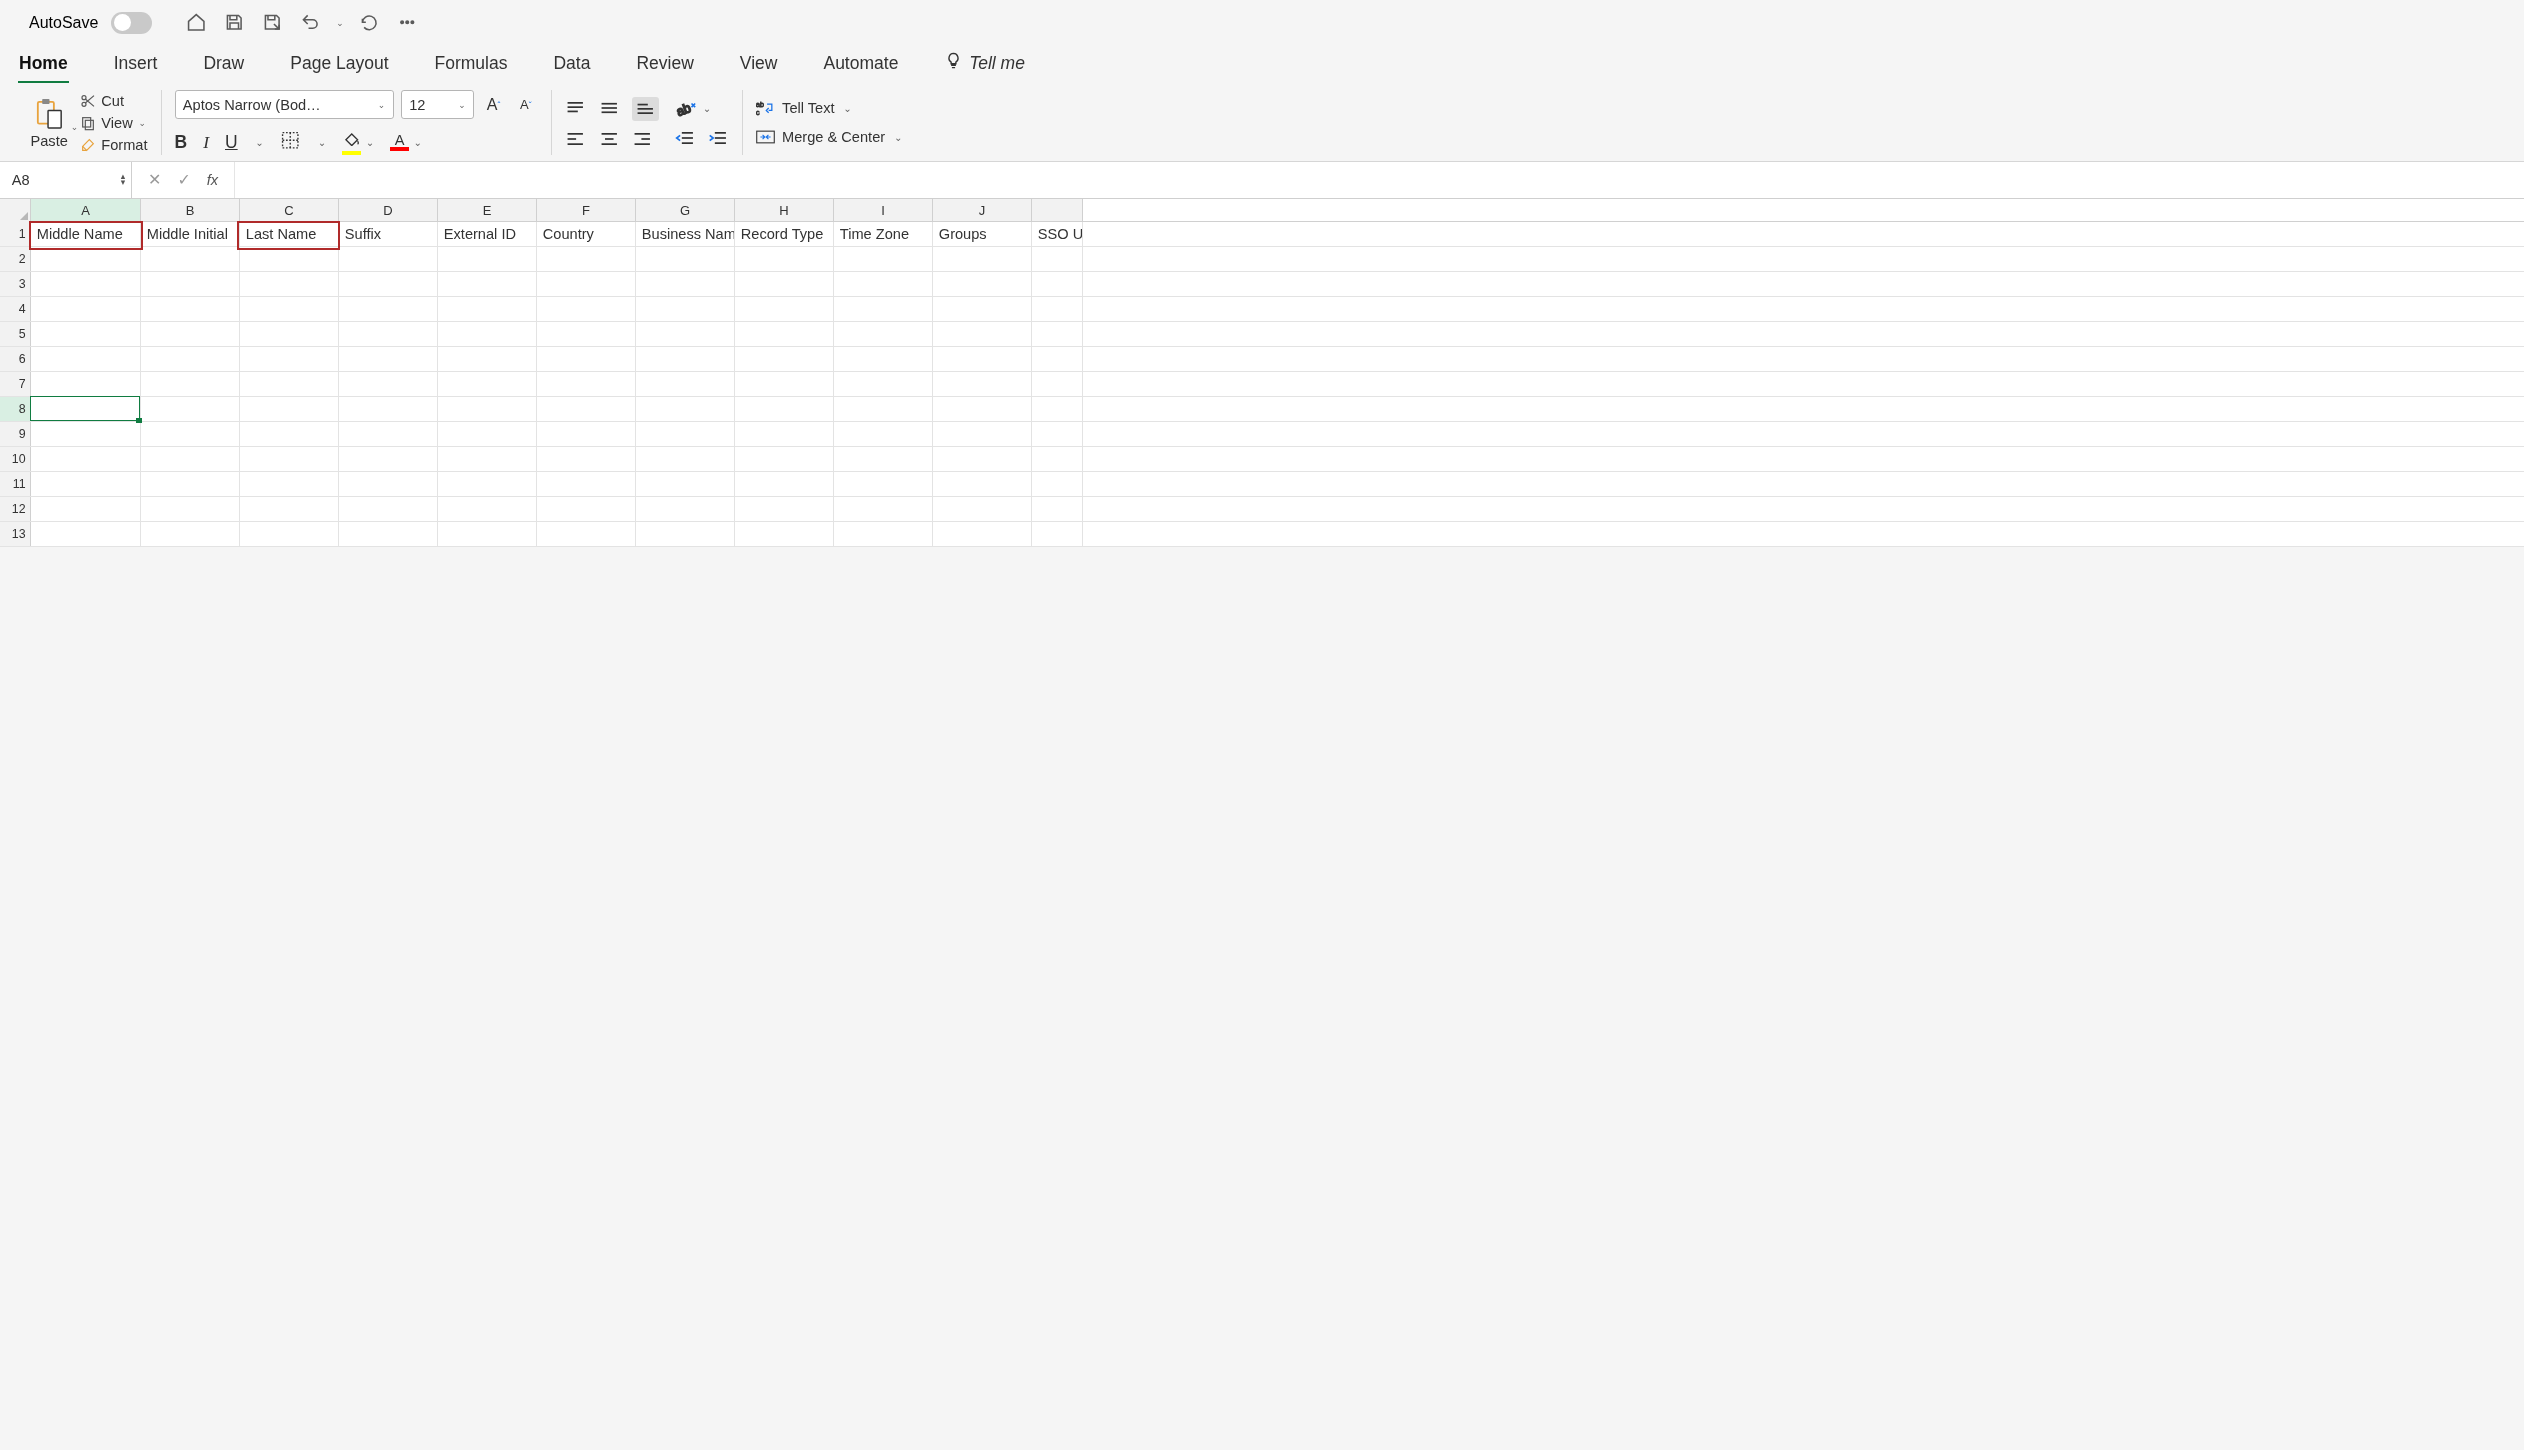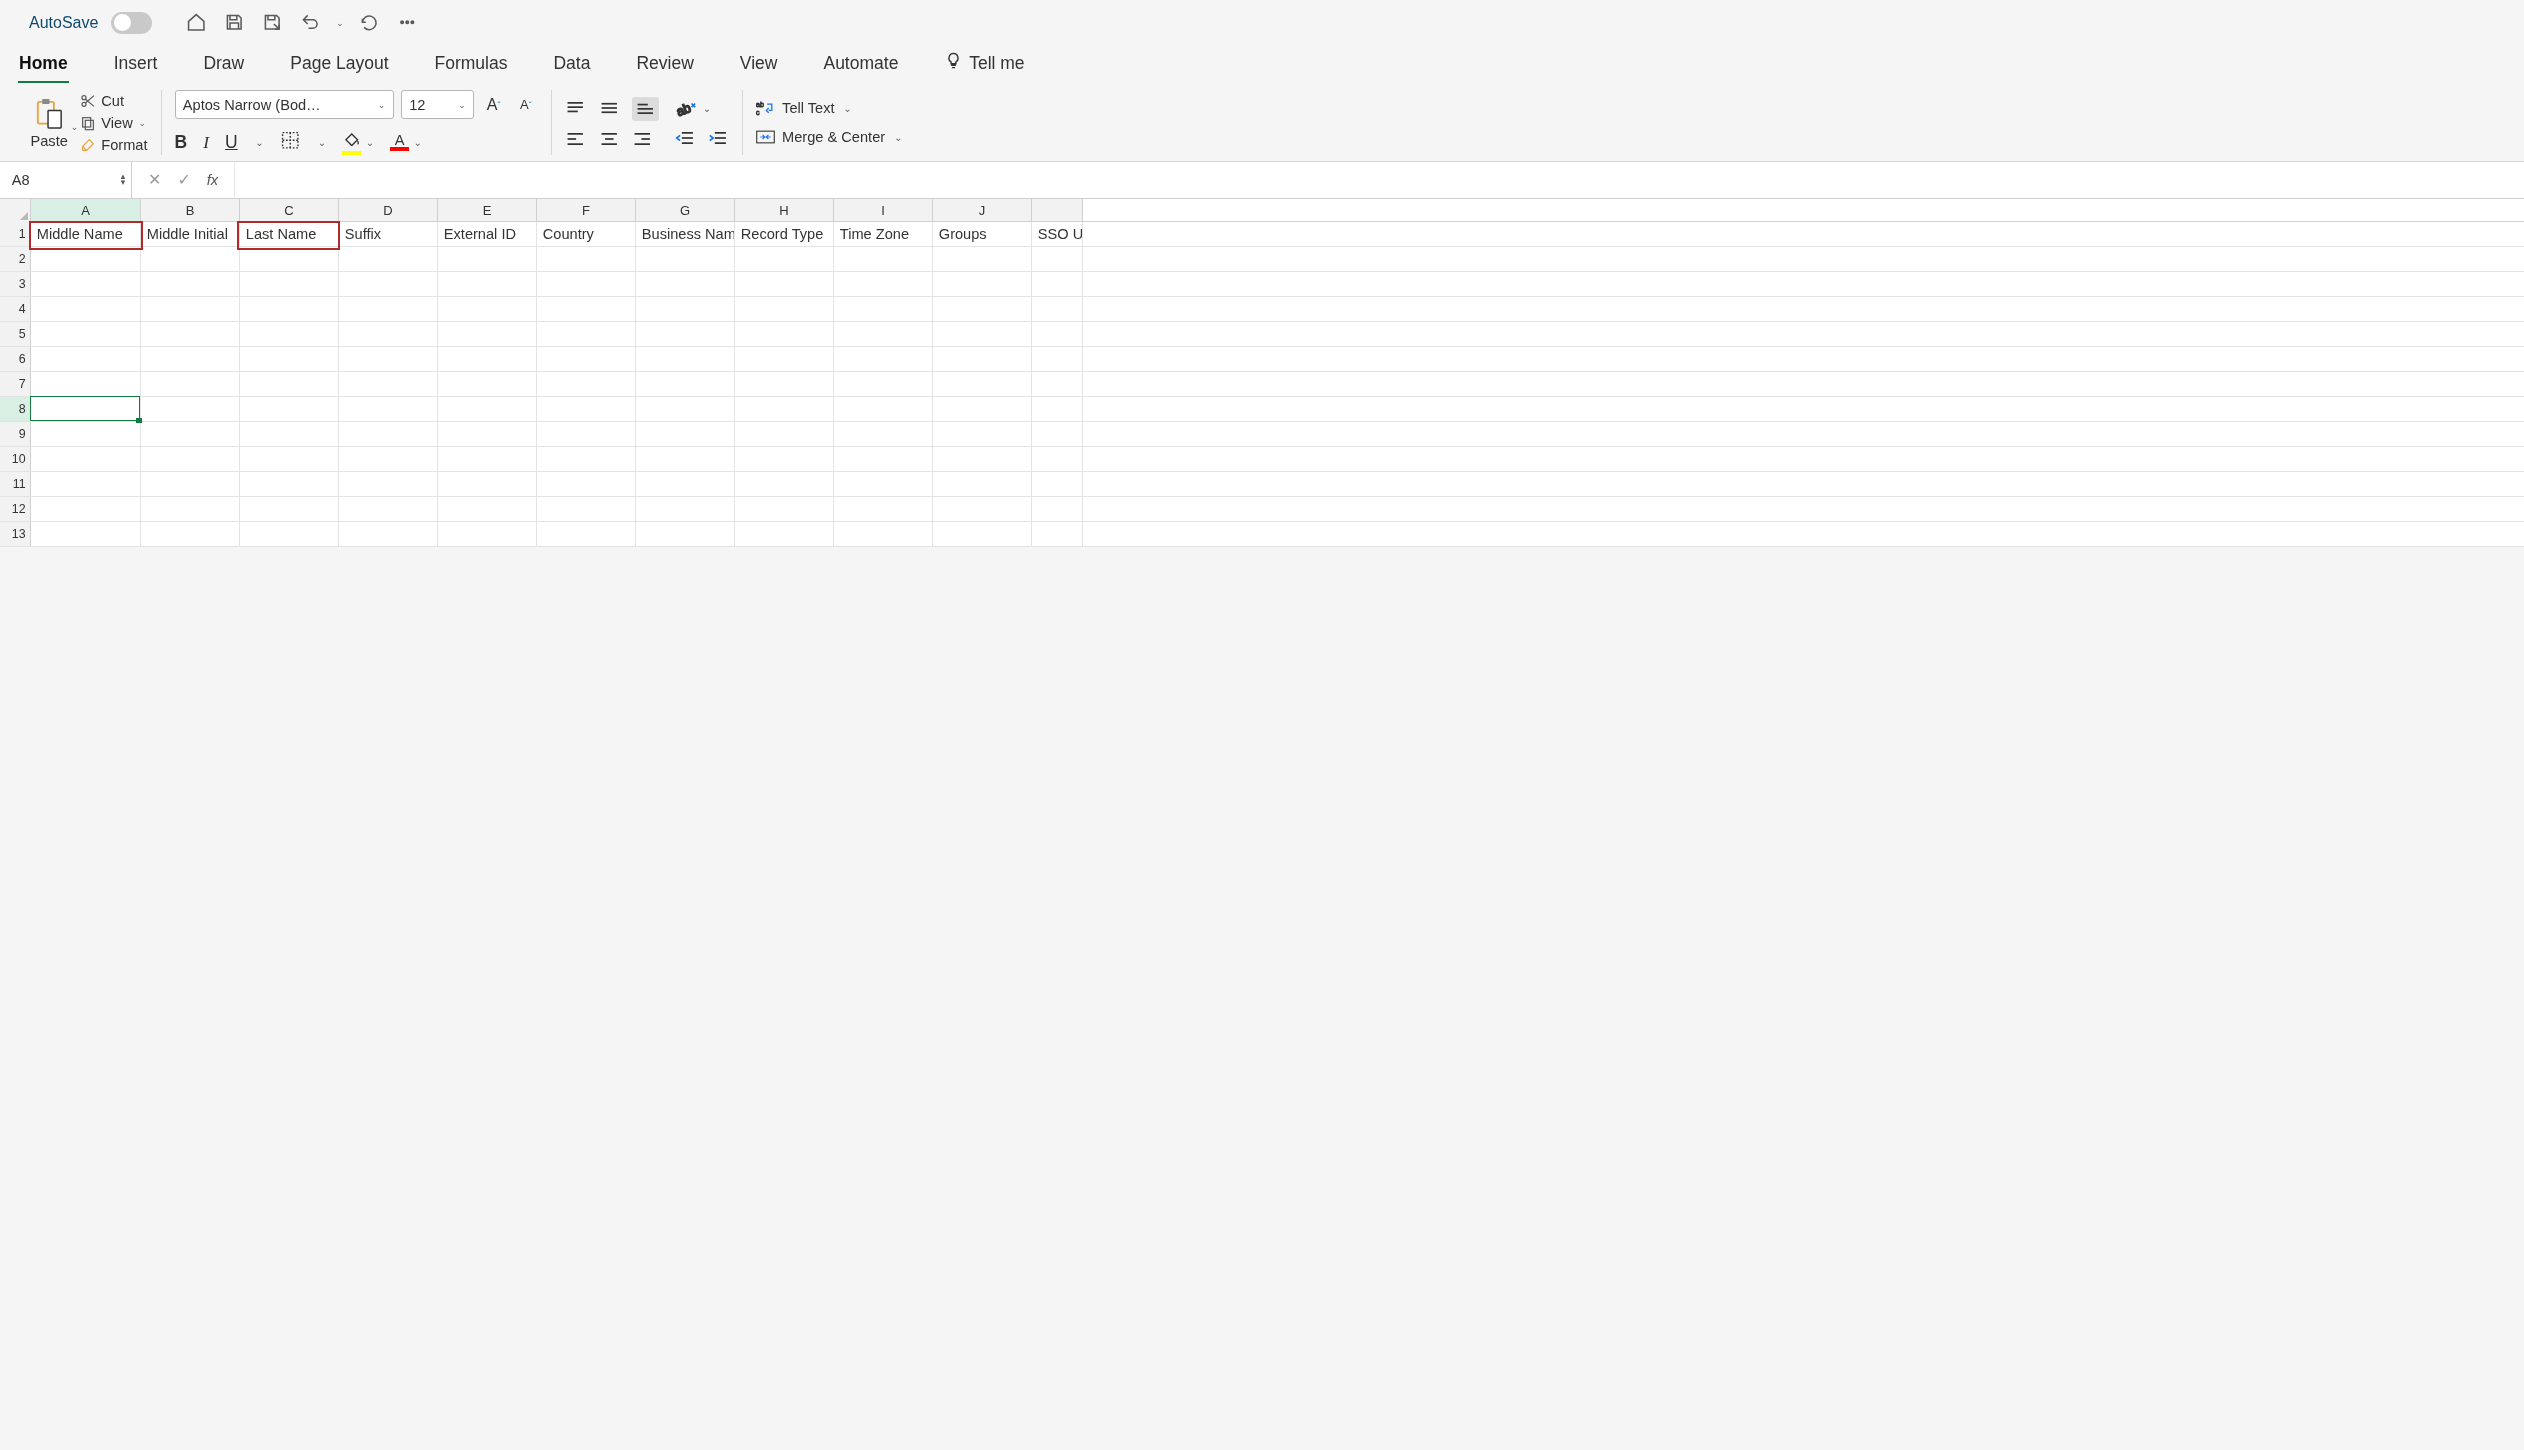--- a/index.html
+++ b/index.html
@@ -11,21 +11,21 @@
     user-select: none;
   }
   
   .titlebar {
     display: flex;
     align-items: center;
     gap: 13px;
     padding: 10.2px 19px 7.3px 29px;
     background: #f5f5f5;
   }
-  .autosave-label { font-size: 16px; color: #0c4a6e; font-weight: 500; }
+  .autosave-label { font-size: 16px; color: #000000; font-weight: 500; }
   .toggle {
     width: 41px; height: 22px; border-radius: 11px; background: #c9c9c9;
     position: relative; display:inline-block;
   }
   .toggle::after {
     content:""; position:absolute; left:2.2px; top:2.2px; width:17.5px; height:17.5px;
     border-radius:50%; background:#fff;
   }
   .qat-btn {
     width:25px; height:25px; display:flex; align-items:center; justify-content:center;
@@ -38,21 +38,21 @@
   .ribbon-tabs {
     display:flex; align-items:center; gap:43px;
     padding: 4.4px 17.5px 0 17.5px;
     background:#f5f5f5;
   }
   .ribbon-tab {
     font-size:17.5px; color:#333; padding:4.4px 1.5px 7.3px 1.5px; font-weight:400;
     border-bottom:2.9px solid transparent;
   }
   .ribbon-tab.active { font-weight:700; border-bottom-color:#107c41; color:#111; }
-  .tellme { display:flex; align-items:center; gap:5.8px; }
+  .tellme { display:flex; align-items:center; gap:5.8px;font-style:italic; }
   .bulb-icon svg { width:19px; height:19px; stroke:#333; fill:none; stroke-width:1.8; }
 
   
   .ribbon {
     display:flex; align-items:stretch; background:#f5f5f5;
     padding: 5.8px 7.3px 5.8px 17.5px; border-bottom:0.7px solid #d6d6d6;
   }
   .group {
     display:flex; align-items:center; gap:7.3px; padding:0 13px;
     border-right:0.7px solid #d6d6d6;

